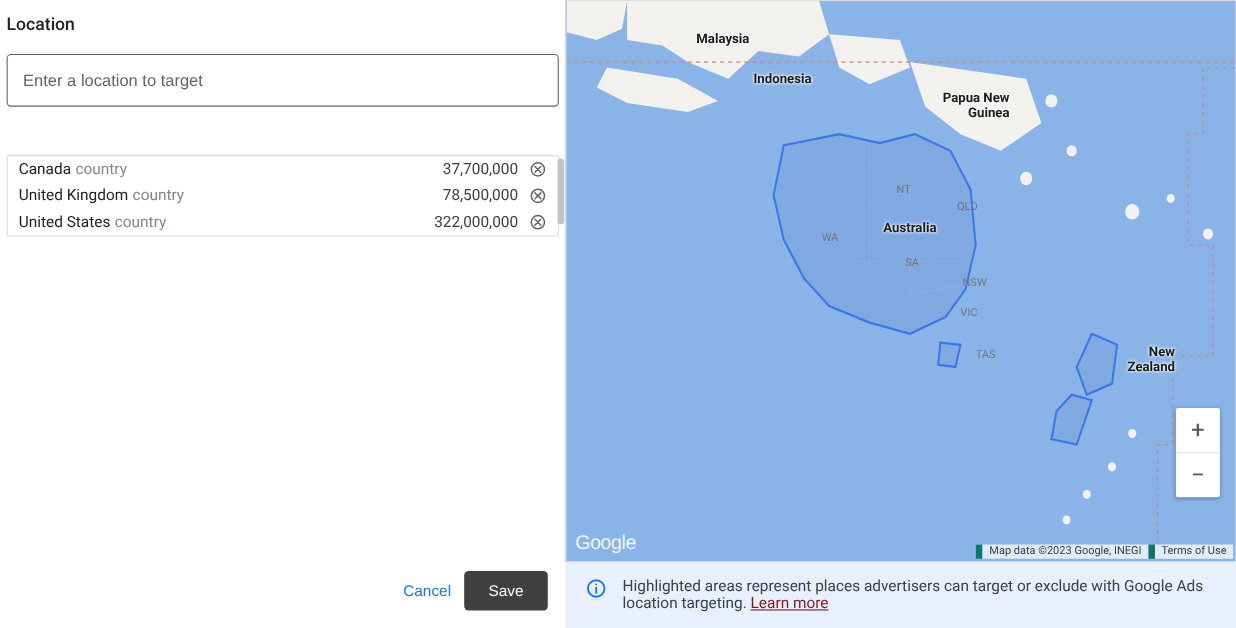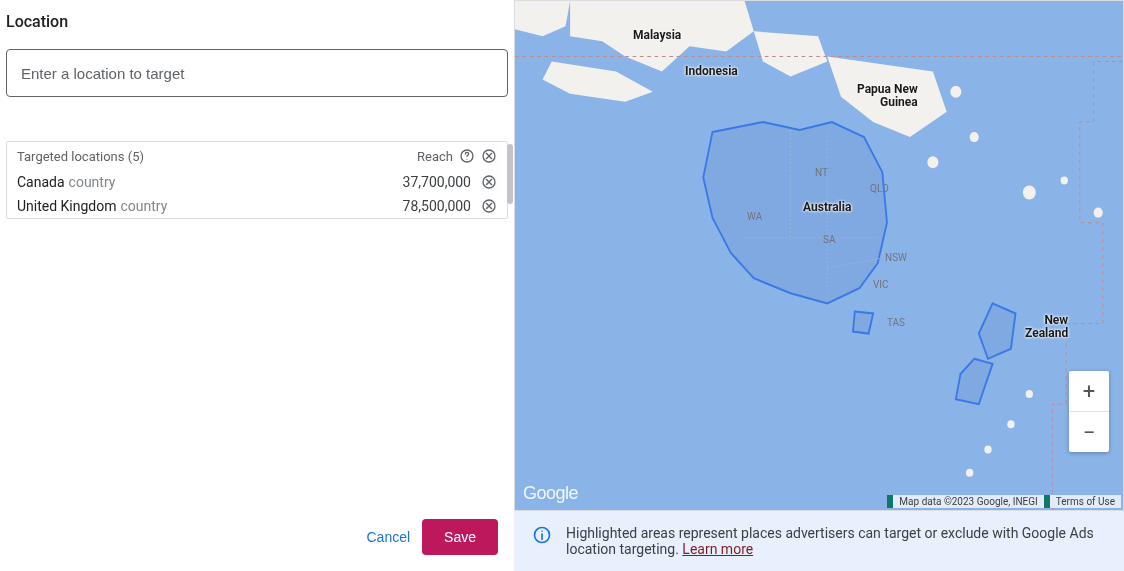--- a/index.html
+++ b/index.html
@@ -116,21 +116,21 @@
 .btn-cancel {
   color: #1a73e8;
   background: none;
   border: none;
   font-size: 14px;
   font-weight: 500;
   cursor: pointer;
   padding: 8px 4px;
 }
 .btn-save {
-  background: #be185d;
+  background: #404040;
   color: #fff;
   border: none;
   border-radius: 4px;
   font-size: 14px;
   font-weight: 500;
   padding: 10px 22px;
   cursor: pointer;
 }
 .right-panel {
   flex: 1;
@@ -239,39 +239,20 @@
 
   <div class="left-panel">
     <div class="section-title">Location</div>
 
     <div class="search-wrap">
       <input class="location-input" type="text" placeholder="Enter a location to target" style="">
     </div>
 
     <div class="locations-card">
       <div class="scrollbar-fake"></div>
-      <div class="locations-header">
-        <span>Targeted locations (5)</span>
-        <span class="locations-header-right">
-          <span>Reach</span>
-          <span class="help-icon">
-            <svg width="16" height="16" viewBox="0 0 24 24" fill="none" stroke="#5f6368" stroke-width="2">
-                <circle cx="12" cy="12" r="9"></circle>
-                <path d="M9.5 9a2.5 2.5 0 015 0c0 1.5-2.5 2-2.5 3.5" stroke-linecap="round"></path>
-                <circle cx="12" cy="17" r="0.8" fill="#5f6368" stroke="none"></circle>
-              </svg>
-          </span>
-          <span class="remove-icon">
-            <svg class="remove-svg" width="16" height="16" viewBox="0 0 24 24" fill="none" stroke="#5f6368" stroke-width="2">
-                <circle cx="12" cy="12" r="9"></circle>
-                <path d="M8 8l8 8M16 8l-8 8" stroke-linecap="round"></path>
-              </svg>
-          </span>
-        </span>
-      </div>
 
       <div class="location-row">
         <span><span class="loc-name">Canada</span><span class="loc-type">country</span></span>
         <span class="loc-right">
           <span class="loc-reach">37,700,000</span>
           <span class="remove-icon">
               <svg class="remove-svg" width="16" height="16" viewBox="0 0 24 24" fill="none" stroke="#5f6368" stroke-width="2">
                 <circle cx="12" cy="12" r="9"></circle>
                 <path d="M8 8l8 8M16 8l-8 8" stroke-linecap="round"></path>
               </svg>
@@ -283,20 +264,32 @@
         <span class="loc-right">
           <span class="loc-reach">78,500,000</span>
           <span class="remove-icon">
               <svg class="remove-svg" width="16" height="16" viewBox="0 0 24 24" fill="none" stroke="#5f6368" stroke-width="2">
                 <circle cx="12" cy="12" r="9"></circle>
                 <path d="M8 8l8 8M16 8l-8 8" stroke-linecap="round"></path>
               </svg>
             </span>
         </span>
       </div>
+      <div class="location-row">
+        <span><span class="loc-name">United States</span><span class="loc-type">country</span></span>
+        <span class="loc-right">
+          <span class="loc-reach">322,000,000</span>
+          <span class="remove-icon">
+              <svg class="remove-svg" width="16" height="16" viewBox="0 0 24 24" fill="none" stroke="#5f6368" stroke-width="2">
+                <circle cx="12" cy="12" r="9"></circle>
+                <path d="M8 8l8 8M16 8l-8 8" stroke-linecap="round"></path>
+              </svg>
+            </span>
+        </span>
+      </div>
     </div>
 
     <div class="footer-actions">
       <button class="btn-cancel">Cancel</button>
       <button class="btn-save">Save</button>
     </div>
   </div>
 
   <div class="right-panel">
     <div class="map-area">
@@ -348,21 +341,21 @@
       <div class="country-label" style="left:342px; top:82px; white-space:pre;">Papua New
 Guinea</div>
       <div class="country-label" style="left:288px; top:200px;">Australia</div>
       <div class="country-label" style="left:510px; top:313px; white-space:pre;">New
 Zealand</div>
 
       <div class="region-label" style="left:300px; top:166px;">NT</div>
       <div class="region-label" style="left:355px; top:182px;">QLD</div>
       <div class="region-label" style="left:232px; top:210px;">WA</div>
       <div class="region-label" style="left:308px; top:233px;">SA</div>
-      <div class="region-label" style="left:370px; top:251px;">NSW</div>
+      <div class="region-label" style="left:360px; top:251px;">NSW</div>
       <div class="region-label" style="left:358px; top:278px;">VIC</div>
       <div class="region-label" style="left:372px; top:316px;">TAS</div>
 
       <div class="google-wm">Google</div>
 
       <div class="map-attrib">
         <span>Map data ©2023 Google, INEGI</span>
         <span style="cursor:pointer">Terms of Use</span>
       </div>
 

